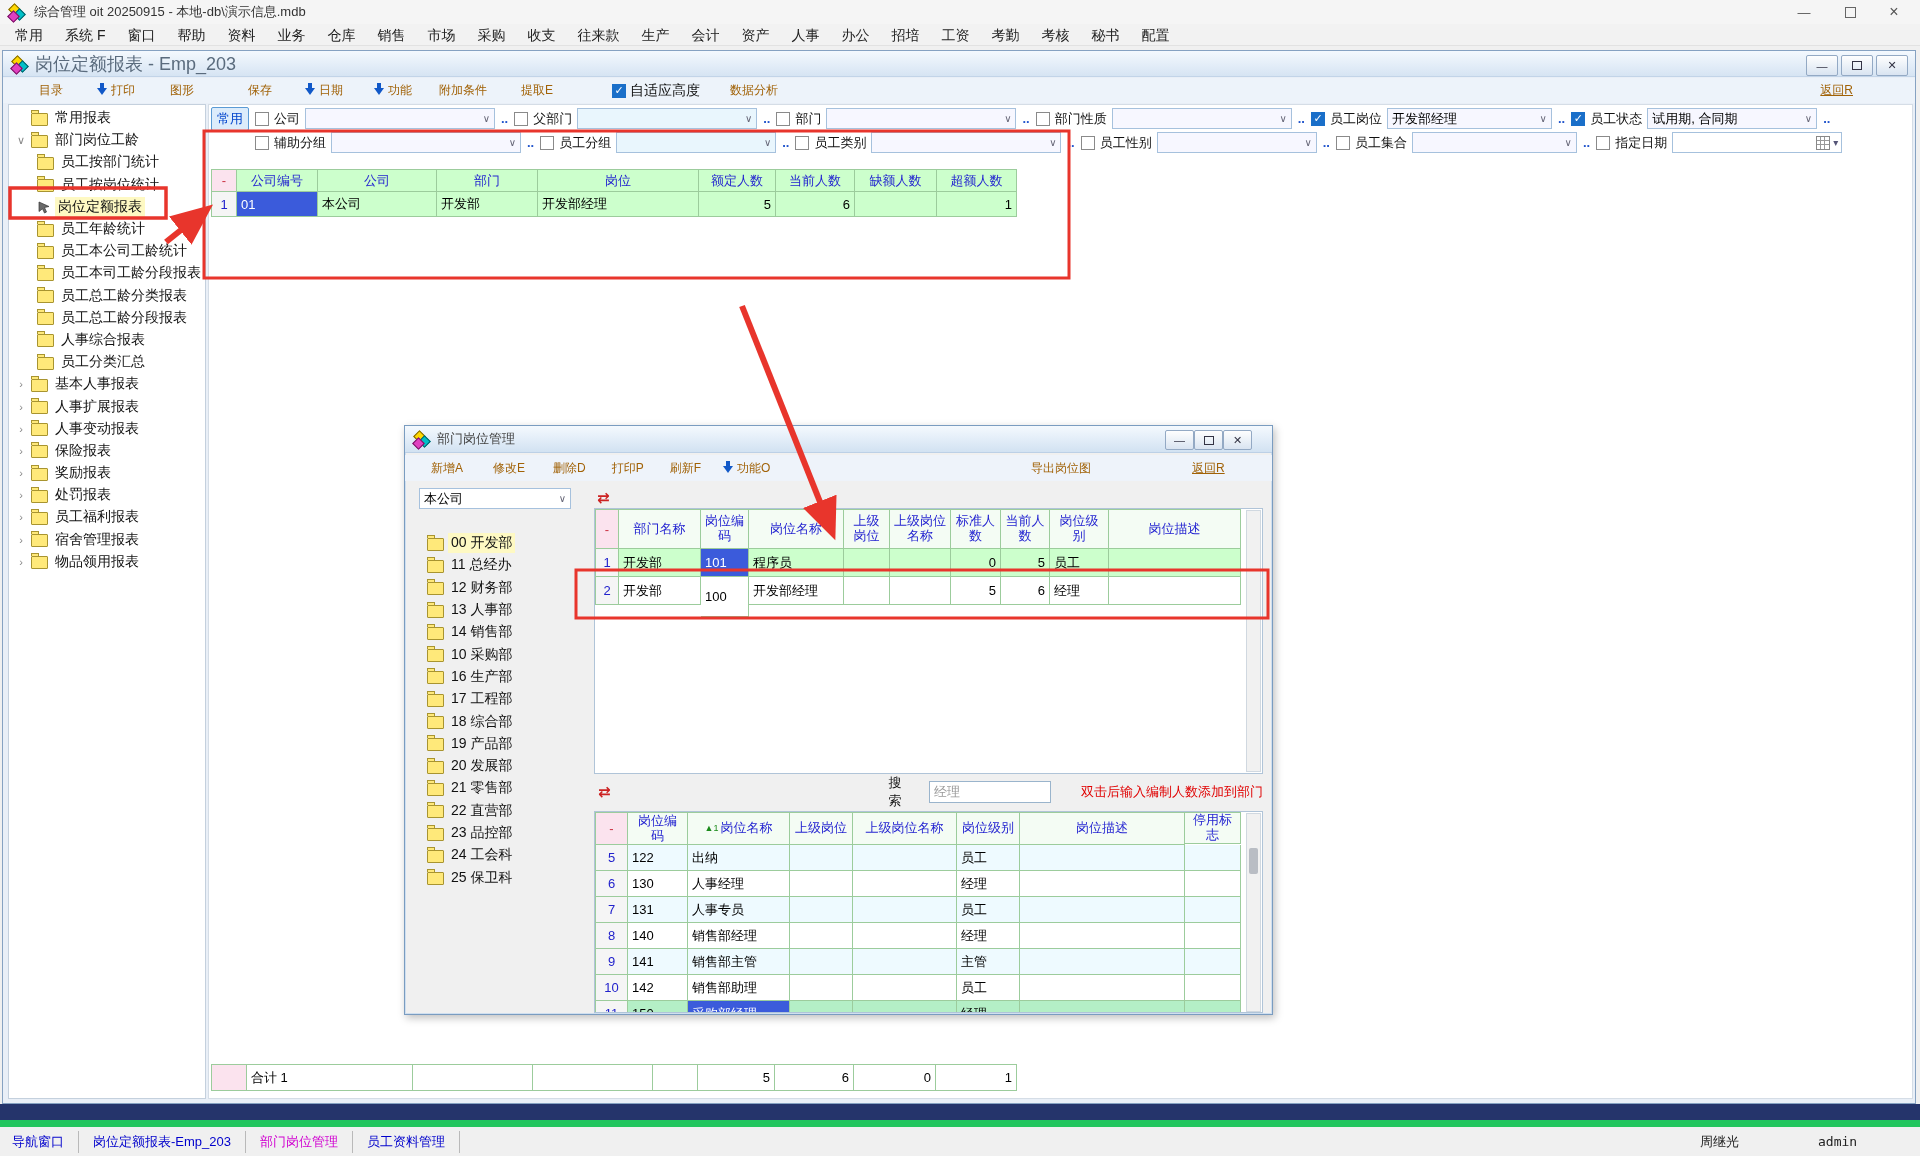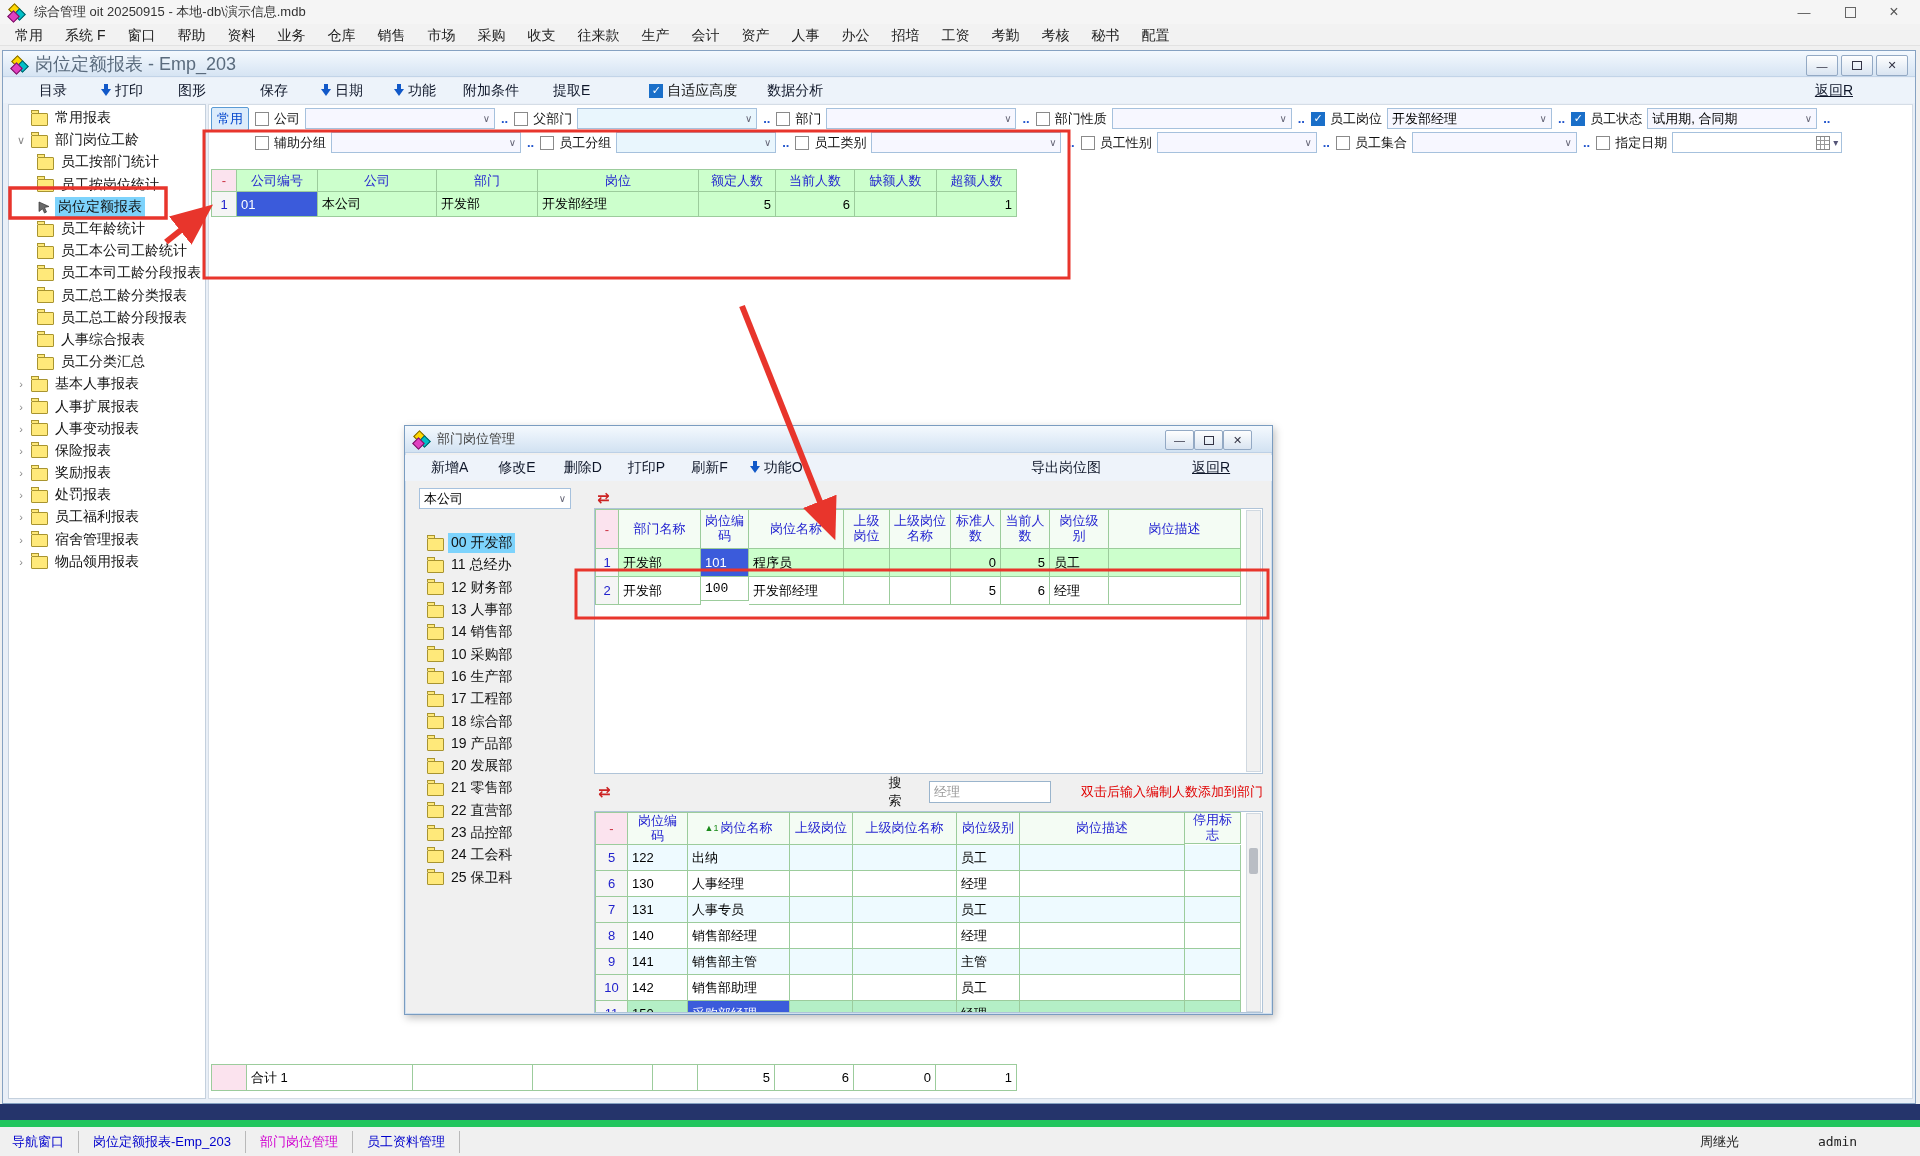--- a/index.html
+++ b/index.html
@@ -18,33 +18,33 @@
   
   .menubar{left:0;top:24px;width:1920px;height:22px;background:#f2f2f2;display:flex;align-items:center;padding-left:4px;box-sizing:border-box;border-bottom:1px solid #e2e2e2;}
   .mitem{padding:0 11px;font-size:14px;color:#222;line-height:22px;white-space:nowrap;}
   
   .child{left:2px;top:50px;width:1914px;height:1054px;border:1px solid #86a2c2;background:#e9eff7;box-sizing:border-box;}
   .childbar{position:absolute;left:0;top:0;width:100%;height:26px;background:linear-gradient(#f4f9fe,#d6e4f3);border-bottom:1px solid #c2d4e8;display:flex;align-items:center;gap:6px;padding-left:8px;box-sizing:border-box;}
   .childbar .ctext{font-size:18px;color:#5a6b7d;}
   .wbtn{position:absolute;width:30px;height:19px;border:1px solid #93a9c4;border-radius:2px;background:linear-gradient(#fefefe,#d9e4f1);display:flex;align-items:center;justify-content:center;font-size:11px;color:#334;}
   .wbtn .maxbox{width:8px;height:7px;border-color:#334;}
   .ctoolbar{position:absolute;left:0;top:27px;width:100%;height:25px;background:#edf3fa;display:flex;align-items:center;padding-left:36px;box-sizing:border-box;}
-  .tlink{color:#0f172a;font-size:14px;white-space:nowrap;cursor:default;}
+  .tlink{color:#a16207;font-size:12px;white-space:nowrap;cursor:default;}
   .dn{display:inline-block;width:11px;height:12px;position:relative;margin-right:3px;vertical-align:-1px;}
   .dn::before{content:"";position:absolute;left:3px;top:0;width:4px;height:6px;background:#1158c8;}
   .dn::after{content:"";position:absolute;left:0;top:5px;border-left:5.5px solid transparent;border-right:5.5px solid transparent;border-top:7px solid #1158c8;}
   .cb{display:inline-block;width:14px;height:14px;border:1px solid #8a8a8a;background:#fff;box-sizing:border-box;vertical-align:-2px;}
   .cb.on{background:#1a6fc9;border-color:#1a6fc9;position:relative;}
   .cb.on::after{content:"✓";position:absolute;left:1.5px;top:-1px;color:#fff;font-size:11px;}
   
   .treepanel{position:absolute;left:5px;top:53px;width:198px;height:995px;background:#fff;border:1px solid #c4d0dd;box-sizing:border-box;overflow:hidden;padding-top:2px;}
   .titem{display:flex;align-items:center;height:22.2px;font-size:14px;color:#111;padding-left:6px;gap:4px;white-space:nowrap;}
   .titem .chev{width:12px;color:#888;font-size:11px;text-align:center;flex:0 0 auto;}
   .titem .lbl{padding:1px 3px;}
-  .titem.sel .lbl{background:#7dd3fc;}
+  .titem.sel .lbl{background:#fef9c3;}
   .titem.lv1{padding-left:28px;}
   .folder{width:15px;height:11px;background:#ffe97a;border:1px solid #a89430;border-radius:1px;position:relative;display:inline-block;flex:0 0 auto;margin-top:2px;}
   .folder::before{content:"";position:absolute;top:-4px;left:-1px;width:6px;height:2px;background:#ffe97a;border:1px solid #a89430;border-bottom:none;}
   
   .rightarea{position:absolute;left:205px;top:53px;width:1705px;height:995px;background:#fff;border:1px solid #d5dde6;box-sizing:border-box;}
   .btn-common{position:absolute;left:208px;top:56px;width:36px;height:22px;border:1px solid #5b9bd5;border-radius:2px;background:#dcecfb;color:#0044cc;font-size:13px;display:flex;align-items:center;justify-content:center;}
   .frow{position:absolute;display:flex;align-items:center;gap:5px;height:23px;font-size:13px;}
   .flabel{color:#111;white-space:nowrap;}
   .dots{color:#2255cc;font-weight:bold;margin:0 1px;}
   .combo{height:21px;border:1px solid #a6c1dd;background:#f7f7ff;display:inline-flex;align-items:center;justify-content:space-between;padding:0 4px;font-size:13px;box-sizing:border-box;color:#000;}
@@ -520,21 +520,21 @@
         <div class="cell d" style="width:46px;height:28px;"></div>
         <div class="cell d" style="width:61px;height:28px;"></div>
         <div class="cell d num" style="width:50px;height:28px;">0</div>
         <div class="cell d num" style="width:49px;height:28px;">5</div>
         <div class="cell d" style="width:59px;height:28px;">员工</div>
         <div class="cell d" style="width:132px;height:28px;"></div>
       </div>
       <div class="grow" style="left:0;top:68px;">
         <div class="cell rn lft" style="width:24px;height:28px;">2</div>
         <div class="cell wht" style="width:82px;height:28px;">开发部</div>
-        <div class="cell wht" style="width:48px;height:24px;font-family:Liberation Mono, monospace;">100</div>
+        <div class="cell wht" style="width:48px;height:40px;">100</div>
         <div class="cell wht" style="width:95px;height:28px;">开发部经理</div>
         <div class="cell wht" style="width:46px;height:28px;"></div>
         <div class="cell wht" style="width:61px;height:28px;"></div>
         <div class="cell wht num" style="width:50px;height:28px;">5</div>
         <div class="cell wht num" style="width:49px;height:28px;">6</div>
         <div class="cell wht" style="width:59px;height:28px;">经理</div>
         <div class="cell wht" style="width:132px;height:28px;"></div>
       </div>
       <div class="sbar" style="right:1px;top:1px;height:262px;"></div>
     </div>

